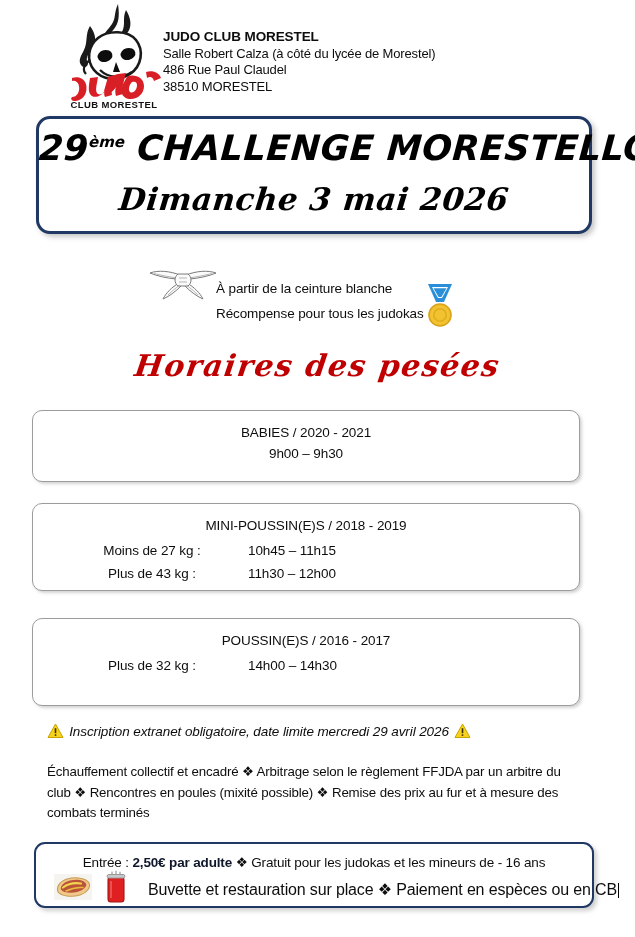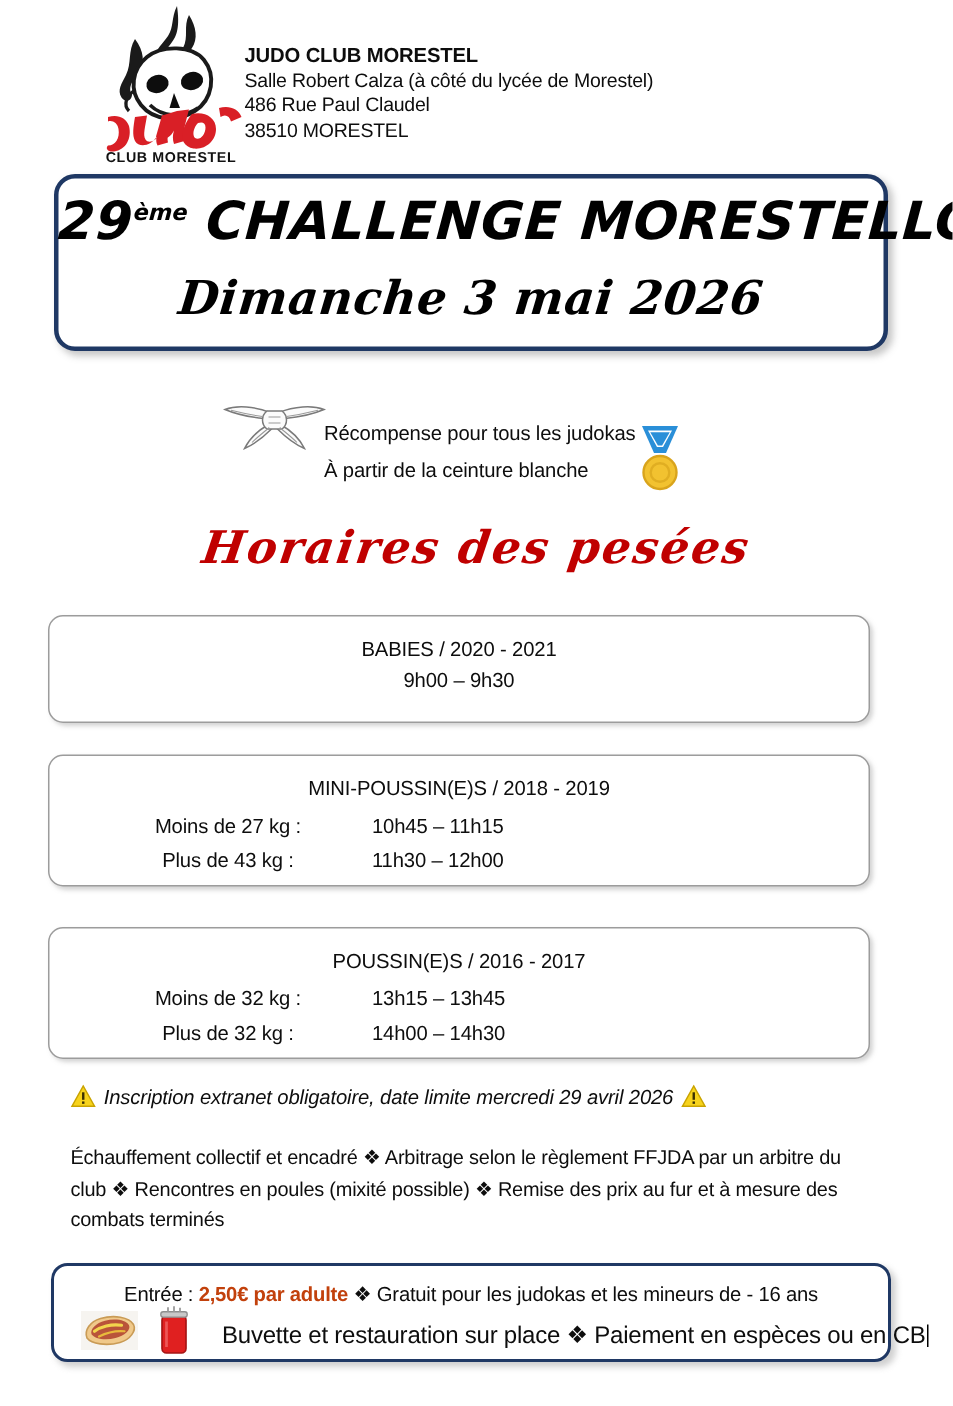--- a/index.html
+++ b/index.html
@@ -218,21 +218,21 @@
   .price-line1 {
     position: absolute;
     left: 0; top: 10px;
     width: 100%;
     text-align: center;
     font-size: 13.5px;
     letter-spacing: -0.15px;
     white-space: nowrap;
   }
   .price-accent {
-    color: #c2410c;
+    color: #0f172a;
     font-weight: bold;
   }
   .price-line2 {
     position: absolute;
     left: 112px; top: 36px;
     font-size: 16px;
     letter-spacing: -0.15px;
     white-space: nowrap;
   }
   .food-icon {
@@ -318,22 +318,22 @@
         <path d="M64 10.5 C56 12.5 48 14 42 14.8"></path>
         <path d="M20 32 C24 28 28 25 31.5 22"></path>
         <path d="M50 32 C46 28 42 25 38.5 22"></path>
         <path d="M31 15 L39 15"></path>
         <path d="M31 19 L39 19"></path>
       </g>
     </svg>
   </span>
 
   <div class="subtitle-text">
+    <div>À partir de la ceinture blanche</div>
     <div>Récompense pour tous les judokas</div>
-    <div>À partir de la ceinture blanche</div>
   </div>
 
   <span class="medal-icon">
     <svg width="32" height="46" viewBox="0 0 32 46" xmlns="http://www.w3.org/2000/svg">
       <path d="M4 2 L28 2 L20 20 L12 20 Z" fill="#2a8fd8"></path>
       <path d="M8 5 L24 5 L18 16 L14 16 Z" fill="#ffffff"></path>
       <path d="M9.5 6.2 L22.5 6.2 L17.4 15 L14.6 15 Z" fill="#2a8fd8"></path>
       <circle cx="16" cy="33" r="11" fill="#f2c230"></circle>
       <circle cx="16" cy="33" r="11" fill="none" stroke="#d9a41c" stroke-width="1.6"></circle>
       <circle cx="16" cy="33" r="6.2" fill="none" stroke="#e0ae22" stroke-width="1.6"></circle>
@@ -359,24 +359,20 @@
       <span class="lbl">Plus de 43 kg :</span>
       <span class="val">11h30 – 12h00</span>
     </div>
   </div>
 </div>
 
 <div class="sched-box" id="box-pous">
   <div class="sched-title">POUSSIN(E)S / 2016 - 2017</div>
   <div class="sched-rows">
     <div class="sched-row">
-      <span class="lbl">Moins de 32 kg :</span>
-      <span class="val">13h15 – 13h45</span>
-    </div>
-    <div class="sched-row">
       <span class="lbl">Plus de 32 kg :</span>
       <span class="val">14h00 – 14h30</span>
     </div>
   </div>
 </div>
 
 <div class="warning-line">
   <span class="warn-icon">
     <svg width="17" height="16" viewBox="0 0 17 16" xmlns="http://www.w3.org/2000/svg">
       <path d="M8.5 1 L16 14.5 L1 14.5 Z" fill="#f7d31c" stroke="#c9a300" stroke-width="1"></path>

